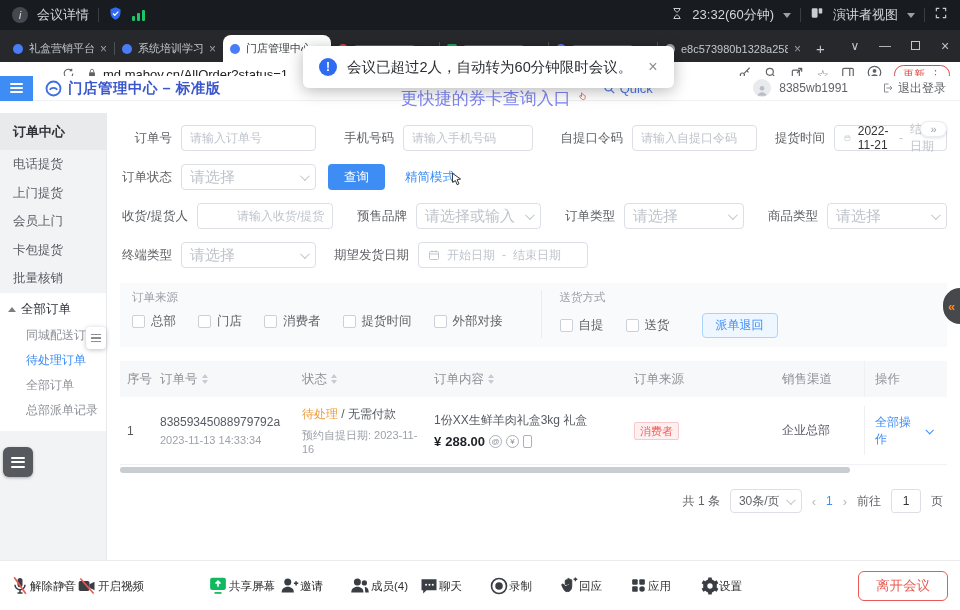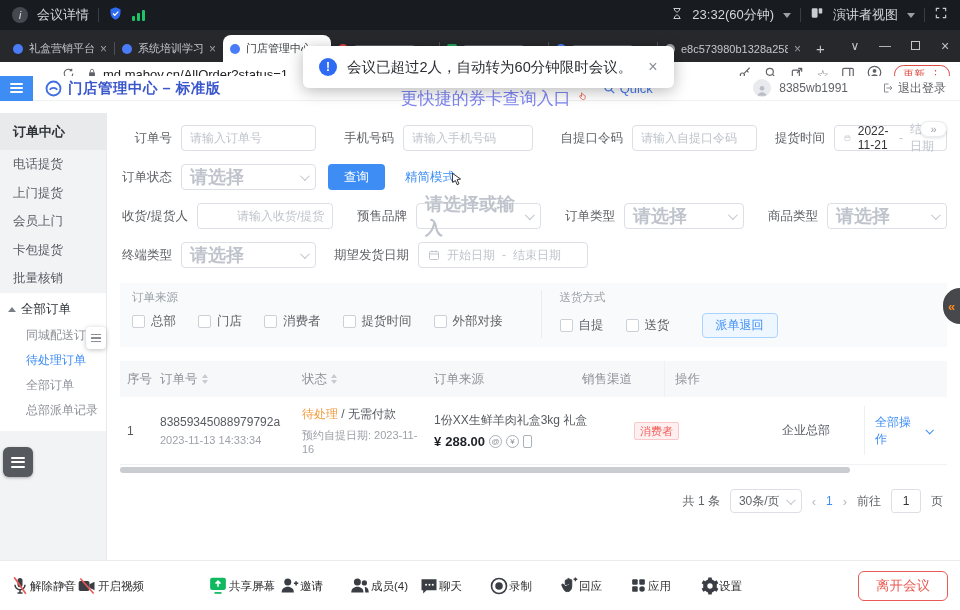--- a/index.html
+++ b/index.html
@@ -87,21 +87,21 @@
   .sb-sub { height:25px; line-height:25px; padding-left:26px; color:#8c9096; font-size:12px; }
   .sb-sub.active { color:#3d8df5; }
 
   .main { flex:1; background:#fff; padding:12px 14px 0 13px; position:relative; }
   .frow { display:flex; align-items:center; margin-bottom:13px; font-size:12.5px; color:#606266; }
   .flabel { text-align:right; margin-right:9px; white-space:nowrap; flex:none; }
   .inp { height:26px; border:1px solid #dcdfe6; border-radius:4px; padding:0 8px; font-size:12px;
          color:#333; outline:none; }
   .inp::placeholder { color:#bfc4cc; }
   .sel { height:26px; border:1px solid #dcdfe6; border-radius:4px; padding:0 8px; display:flex;
-         align-items:center; justify-content:space-between; color:#bfc4cc; font-size:18px; background:#fff;font-weight:bold; }
+         align-items:center; justify-content:space-between; color:#bfc4cc; font-size:15px; background:#fff; }
   .chev { width:7px; height:7px; border-right:1.4px solid #c0c4cc; border-bottom:1.4px solid #c0c4cc;
           transform:rotate(45deg) translateY(-2px); }
   .drange { height:26px; border:1px solid #dcdfe6; border-radius:4px; padding:0 9px; display:flex;
             align-items:center; gap:7px; font-size:12px; color:#333; background:#fff; }
   .drange .ph { color:#bfc4cc; }
   .btn-primary { height:26px; padding:0 16px; background:#3d8df5; color:#fff; border:none;
                  border-radius:4px; font-size:12.5px; margin-left:12px; }
   .mode-link { color:#3d8df5; font-size:12.5px; margin-left:20px; position:relative; }
   .cursor-svg { position:absolute; right:-8px; top:3px; }
 
@@ -537,20 +537,27 @@
                 <i class="s-dn"></i>
               </span>
           </span>
           <span class="c3 hcell">
             <span>状态</span>
             <span class="sort">
                 <i class="s-up"></i>
                 <i class="s-dn"></i>
               </span>
           </span>
+          <span class="c4 hcell">
+            <span>订单内容</span>
+            <span class="sort">
+                <i class="s-up"></i>
+                <i class="s-dn"></i>
+              </span>
+          </span>
           <span class="c5">订单来源</span>
           <span class="c6">销售渠道</span>
           <span class="c7">操作</span>
         </div>
         <div class="trow">
           <span class="c1 cell-main">1</span>
           <span class="c2">
             <div class="cell-main">83859345088979792a</div>
             <div class="cell-sub">2023-11-13 14:33:34</div>
           </span>

